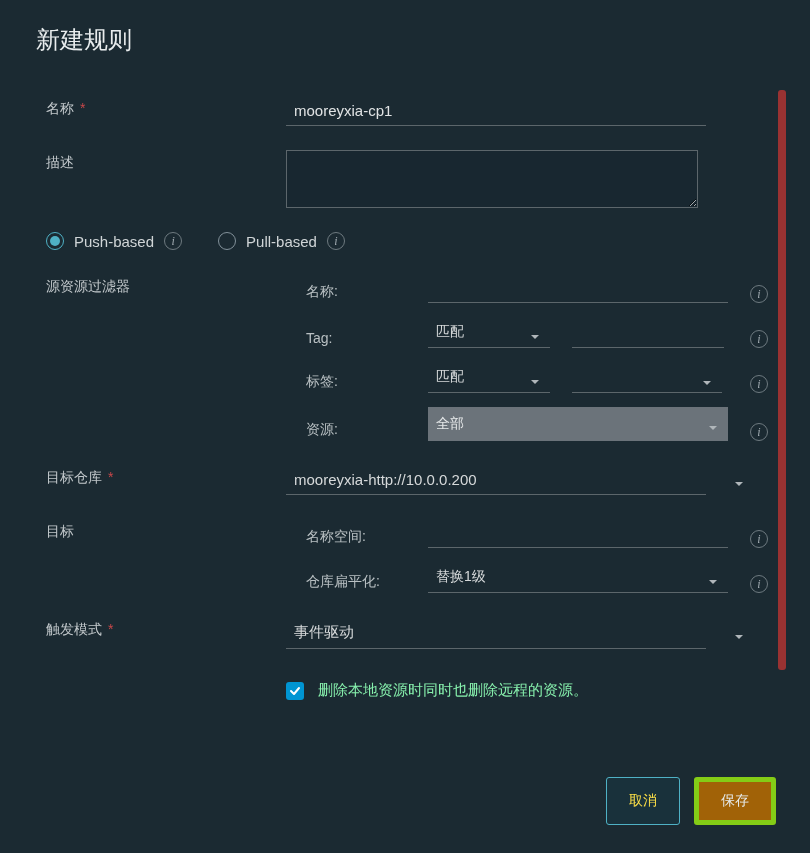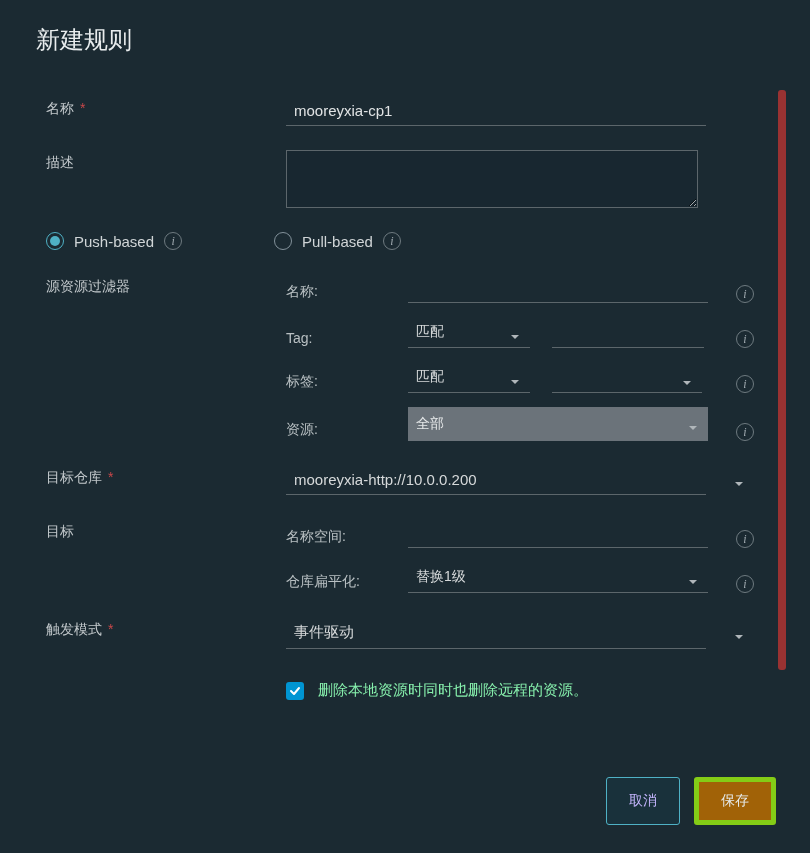--- a/index.html
+++ b/index.html
@@ -101,21 +101,21 @@
       color: #e0e3e4;
       font-size: 14px;
       padding: 8px;
       width: 412px;
       height: 58px;
       outline: none;
       resize: both;
     }
     .radio-group {
       display: flex;
-      gap: 92px;
+      gap: 36px;
       align-items: center;
     }
     .radio-item {
       display: flex;
       align-items: center;
       gap: 10px;
     }
     .radio-circle {
       width: 18px;
       height: 18px;
@@ -211,20 +211,21 @@
       color: #e0e3e4;
       font-size: 14px;
       padding: 6px 6px;
       outline: none;
       width: 300px;
     }
     .filter-line {
       display: flex;
       align-items: flex-end;
       gap: 22px;
+      margin-left: 20px;
     }
     .checkbox-row {
       display: flex;
       align-items: center;
       gap: 14px;
       padding-left: 0;
     }
     .checkbox-box {
       width: 18px;
       height: 18px;
@@ -253,21 +254,21 @@
     .btn {
       padding: 10px 22px;
       font-size: 14px;
       border-radius: 3px;
       cursor: pointer;
       border: 1px solid transparent;
     }
     .btn-cancel {
       background: #19313b;
       border: 1px solid #4fb1c5;
-      color: #c4b5fd;
+      color: #fde047;
     }
     .btn-save {
       background: #a16207;
       border: 5px solid #84cc16;
       color: #e6ebeb;
     }
     .spacer-top {
       margin-top: 24px;
     }
   </style>

